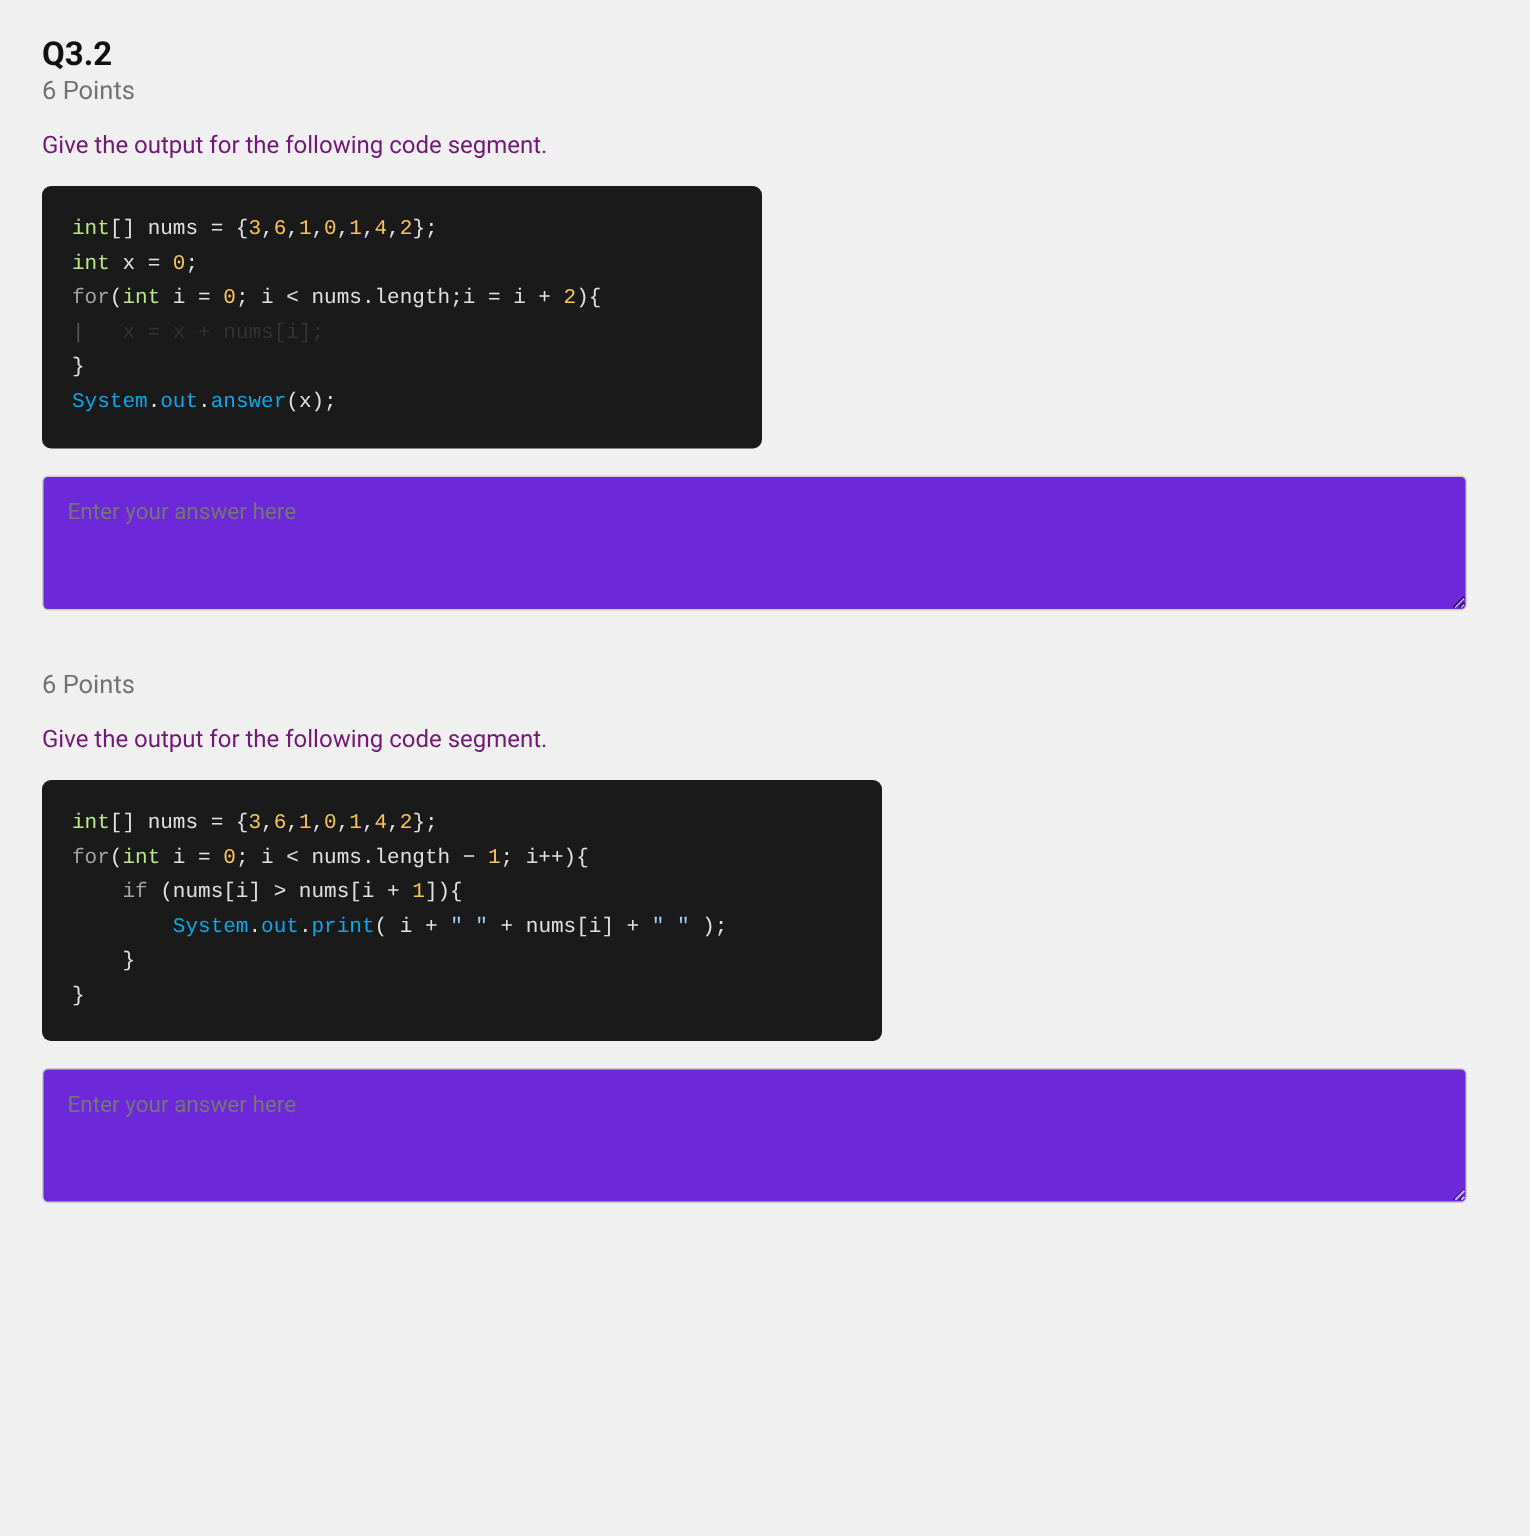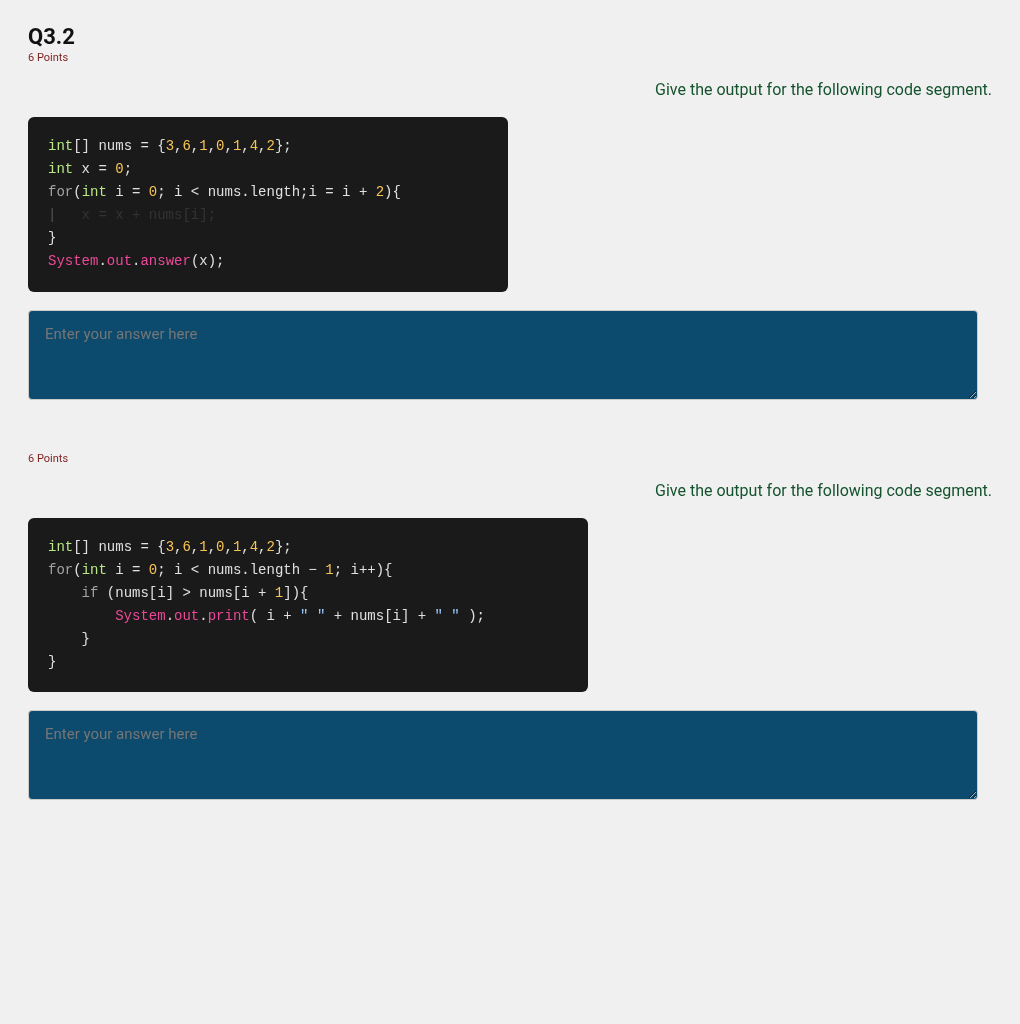--- a/index.html
+++ b/index.html
@@ -12,69 +12,68 @@
       background-color: #f0f0f0;
       font-family: -apple-system, BlinkMacSystemFont, 'Segoe UI', Roboto, sans-serif;
       font-size: 16px;
       color: #333;
       padding: 24px 28px;
       width: 1020px;
       min-height: 1024px;
     }
 
     .question-block {
-      margin-bottom: 52px;
+      margin-bottom: 40px;
     }
 
     .question-title {
       font-size: 22px;
       font-weight: 700;
       color: #111;
       margin-bottom: 2px;
     }
 
     .question-points {
-      font-size: 11px;
-      color: #7f1d1d;
+      font-size: 17px;
+      color: #737373;
       margin-bottom: 16px;
     }
 
     .question-prompt {
       font-size: 16px;
-      color: #14532d;
+      color: #701a75;
       margin-bottom: 18px;
-      text-align: right;
     }
 
     .code-block {
       background-color: #1a1a1a;
       border-radius: 6px;
       padding: 18px 20px;
       margin-bottom: 18px;
       font-family: 'Courier New', Courier, monospace;
       font-size: 14px;
       line-height: 1.65;
       display: inline-block;
       min-width: 480px;
     }
 
     .code-block .line {
       display: block;
       white-space: pre;
     }         
     .num { color: #f8c555; }         
     .pink { color: #a3a3a3; }        
-    .cyan { color: #ec4899; }        
+    .cyan { color: #0ea5e9; }        
     .green { color: #b8e986; }       
     .white { color: #e0e0e0; }
     .str { color: #9ecbff; }         
     .brace { color: #e0e0e0; }
 
     .answer-box {
-      background-color: #0c4a6e;
+      background-color: #6d28d9;
       border: 1px solid #ccc;
       border-radius: 4px;
       width: 950px;
       min-height: 90px;
       padding: 14px 16px;
       font-size: 15px;
       color: #aaa;
       cursor: text;
       resize: vertical;
       outline: none;

